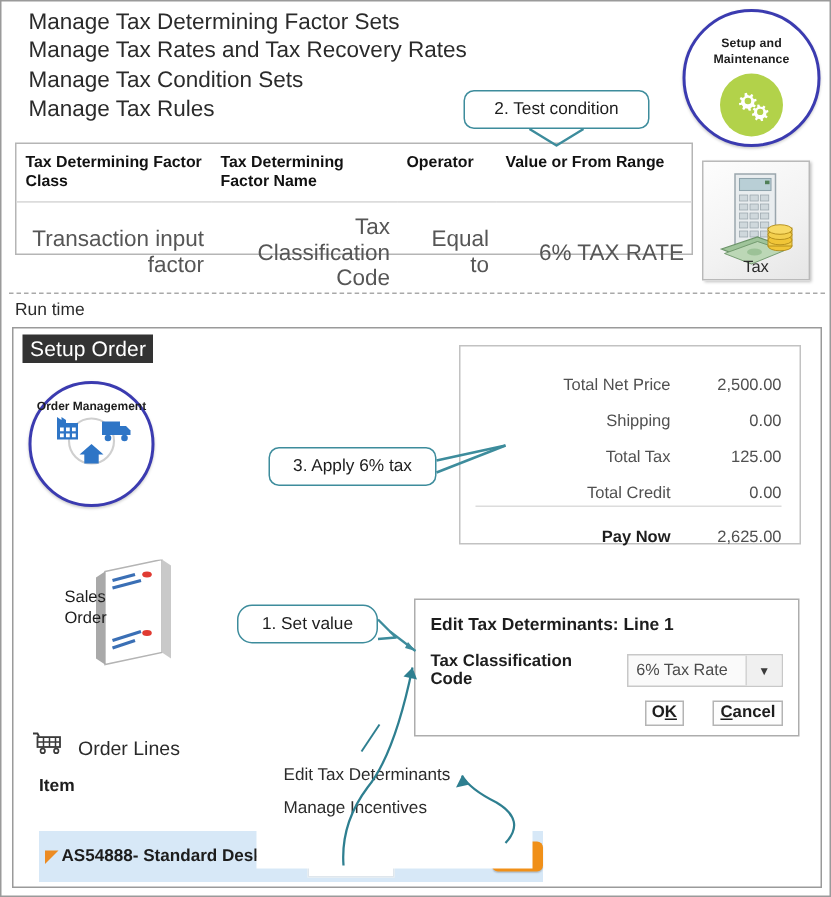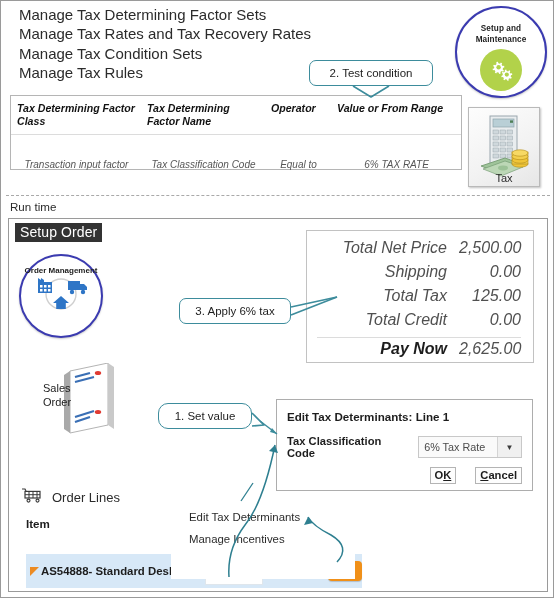--- a/index.html
+++ b/index.html
@@ -80,31 +80,31 @@
   #callout-3 { left: 178px; top: 297px; width: 112px; height: 26px; }
   #callout-1 { left: 157px; top: 402px; width: 94px; height: 26px; border-radius: 10px; }
 
   
   #dt-table {
     position: absolute; left: 9px; top: 94px;
     width: 452px; height: 75px;
     border: 1px solid #b5b5b5;
     background: #fff;
   }
-  #dt-table table { width: 100%; border-collapse: collapse; font-style: italic; }
+  #dt-table table { width: 100%; border-collapse: collapse; }
   #dt-table th {
     font-size: 10.6px; font-weight: bold; color: #121212;
     text-align: left; vertical-align: top;
     padding: 6px 5px 6px 6px; line-height: 12.6px;
     border-bottom: 1px solid #dcdcdc;
     height: 38px;
   }
   #dt-table td {
-    font-size: 10px; color: #565656;
-    text-align: center; padding: 24px 5px 8px 6px;
+    font-size: 15px; color: #565656;
+    text-align: right; padding: 8px 5px 8px 6px;
   }
   .c1 { width: 130px; } .c2 { width: 124px; margin-top: 10px; } .c3 { width: 66px; } .c4 { width: auto; }
 
   
   #design-time {
     position: absolute; left: 9px; top: 183px;
     font-size: 11.6px; color: #2b2b2b; margin-top: 40px;
   }
   #divider {
     position: absolute; left: 5px; top: 194px; width: 544px;
@@ -132,40 +132,39 @@
   
   #om-circle { left: 18px; top: 253px; width: 84px; height: 84px; }
   #om-circle .cap {
     margin-top: 10px;
     font-size: 8px; font-weight: bold; color: #1d1d1d;
     text-align: center; line-height: 10px;
   }
 
   
   #sales-order {
-    position: absolute; left: 35px; top: 362px;
+    position: absolute; left: 35px; top: 372px;
     width: 56px; height: 72px; padding-left: 28px;
   }
   #sales-order .txt {
     position: absolute; left: 7px; top: 18px;
     font-size: 11px; color: #1d1d1d; line-height: 14px;
   }
 
   
   #totals {
     position: absolute; left: 305px; top: 229px;
     width: 228px; height: 133px;
     border: 1px solid #c2c2c2; background: #fff;
     padding: 8px 12px 6px 10px;
   }
   #totals .row {
-    display: flex; justify-content: space-between; align-items: flex-start;
-    font-size: 16px; color: #505050;
+    display: flex; justify-content: space-between; align-items: flex-end;
+    font-size: 11px; color: #505050;
     height: 24px;
-    font-style: italic;
   }
   #totals .row .lbl { flex: 1; text-align: right; padding-right: 12px; }
   #totals .row .val { width: 62px; text-align: right; }
   #totals .sep { border-top: 1px solid #dcdcdc; margin: 2px 0 2px 0; }
   #totals .row.total { font-weight: bold; color: #1d1d1d; }
   #totals .row.total .val { font-weight: normal; color: #505050; }
 
   
   #etd-dialog {
     position: absolute; left: 275px; top: 398px;

